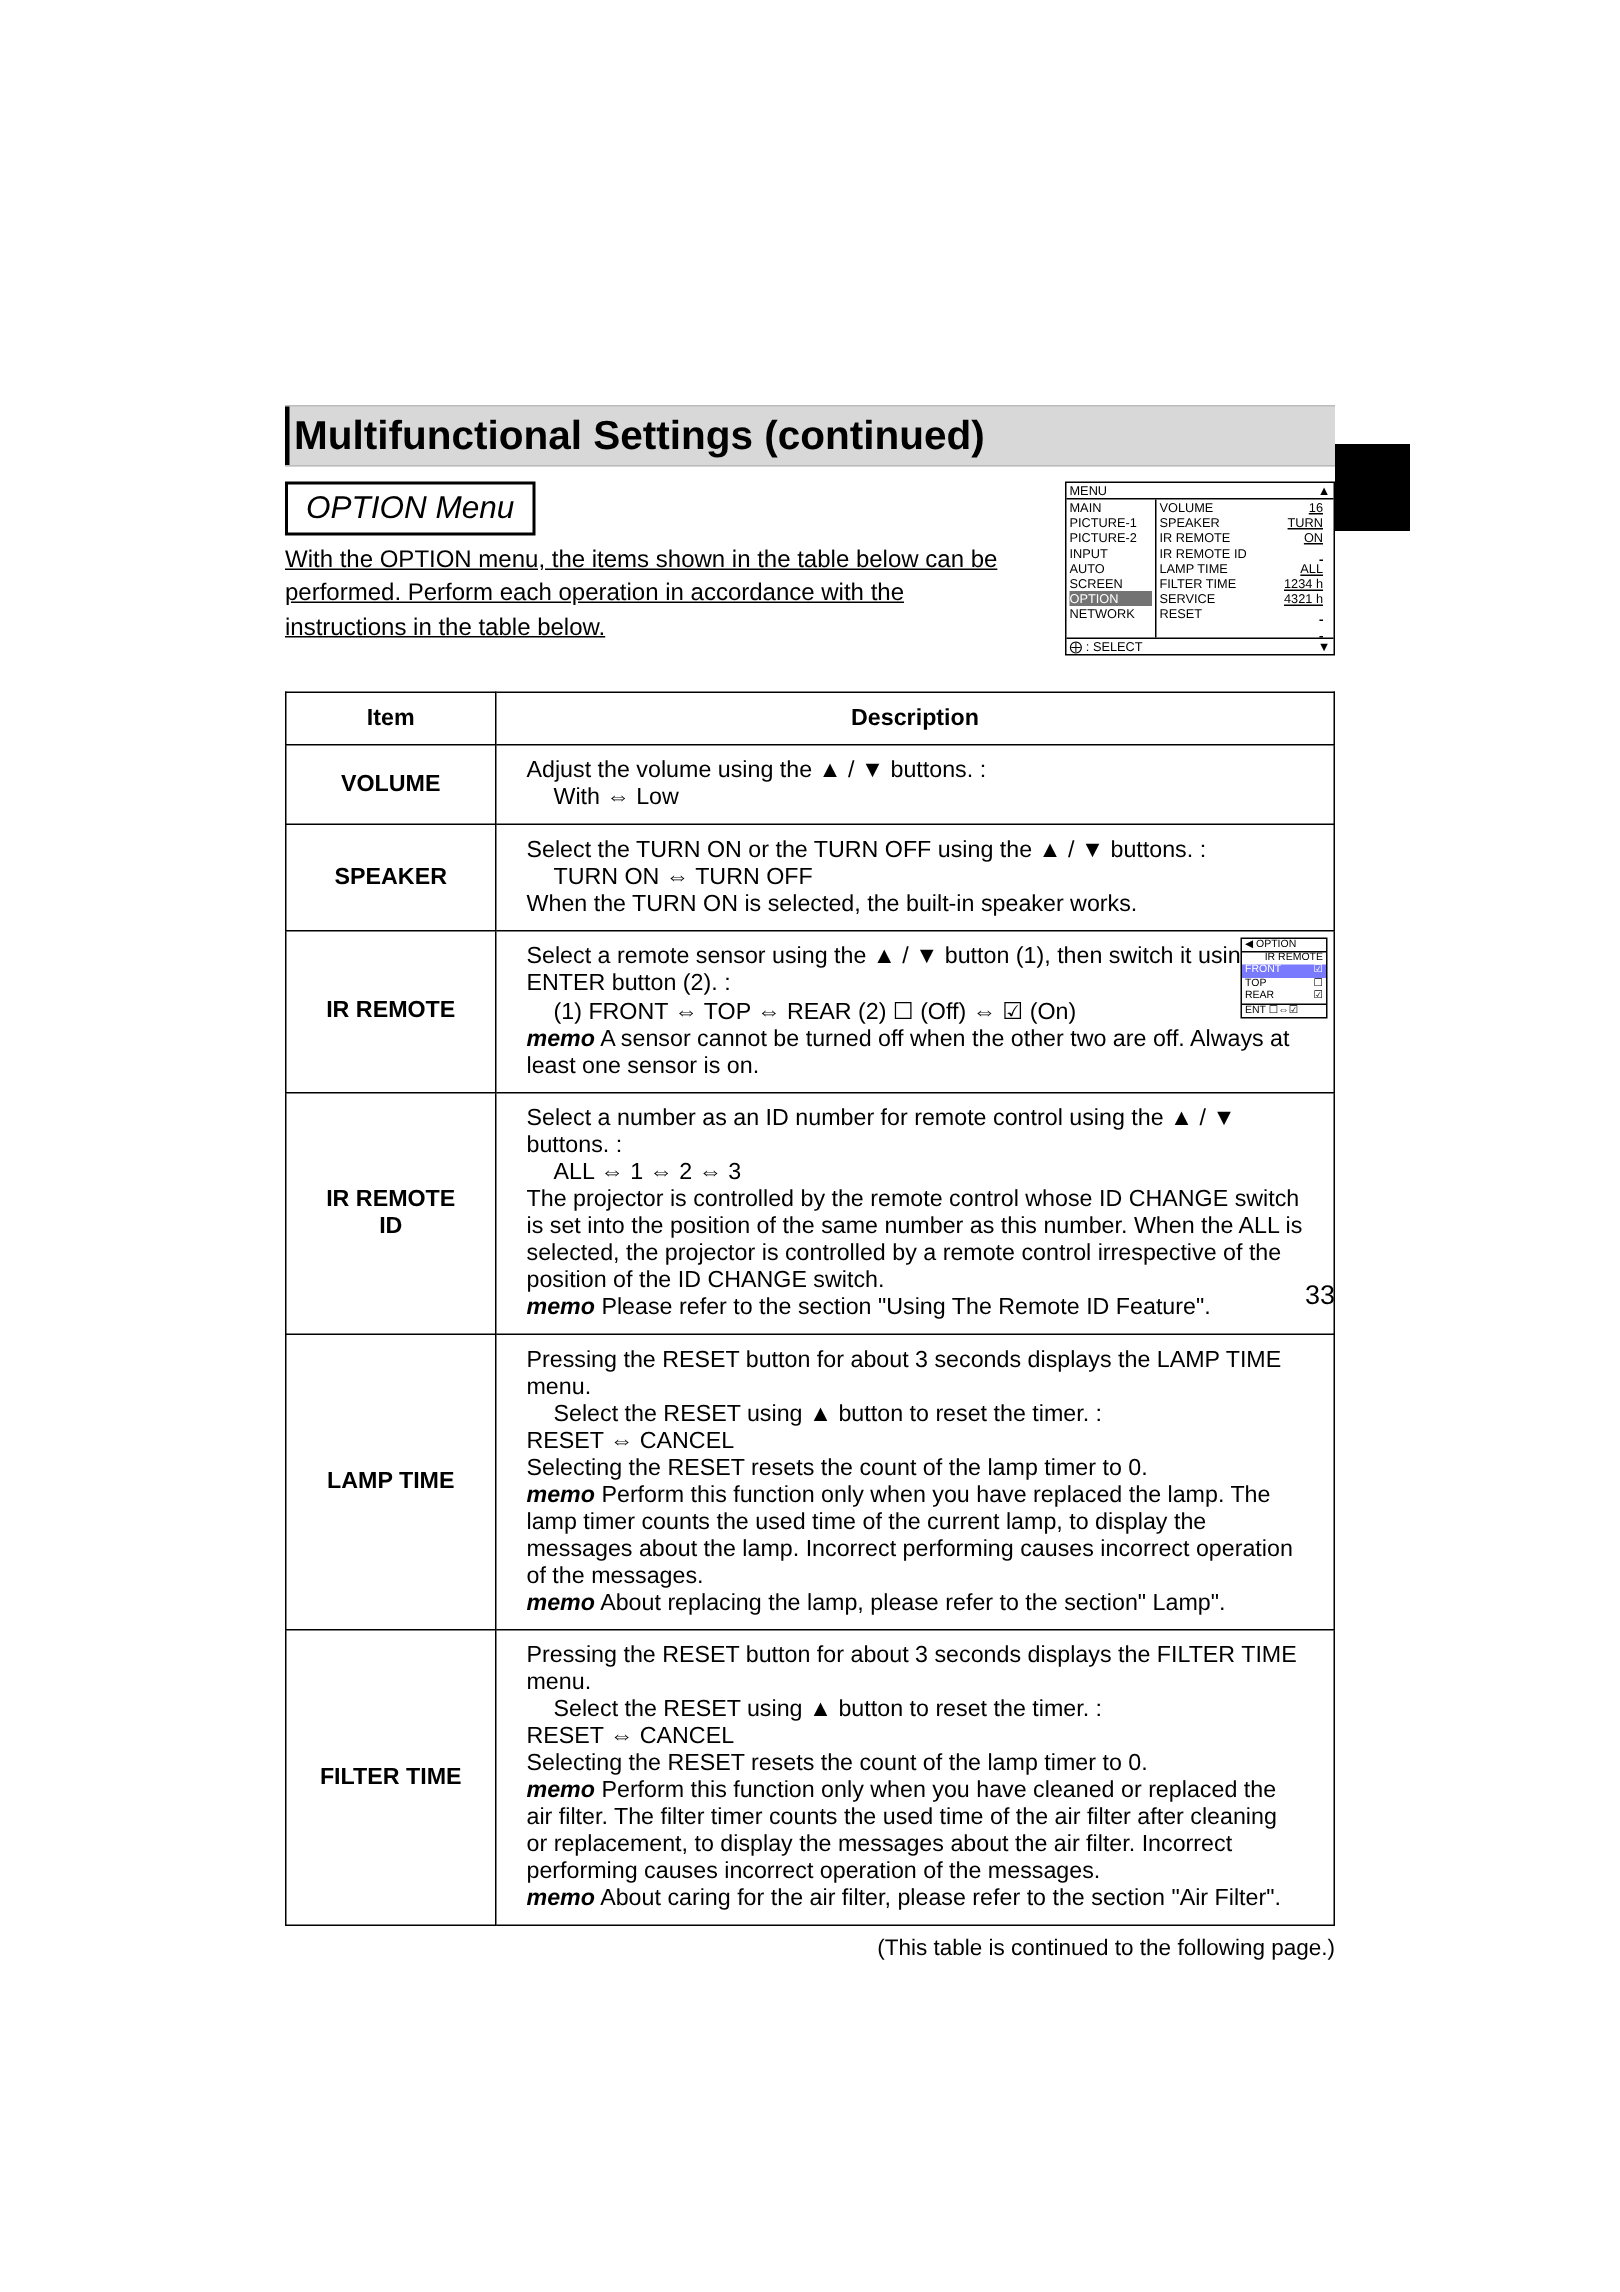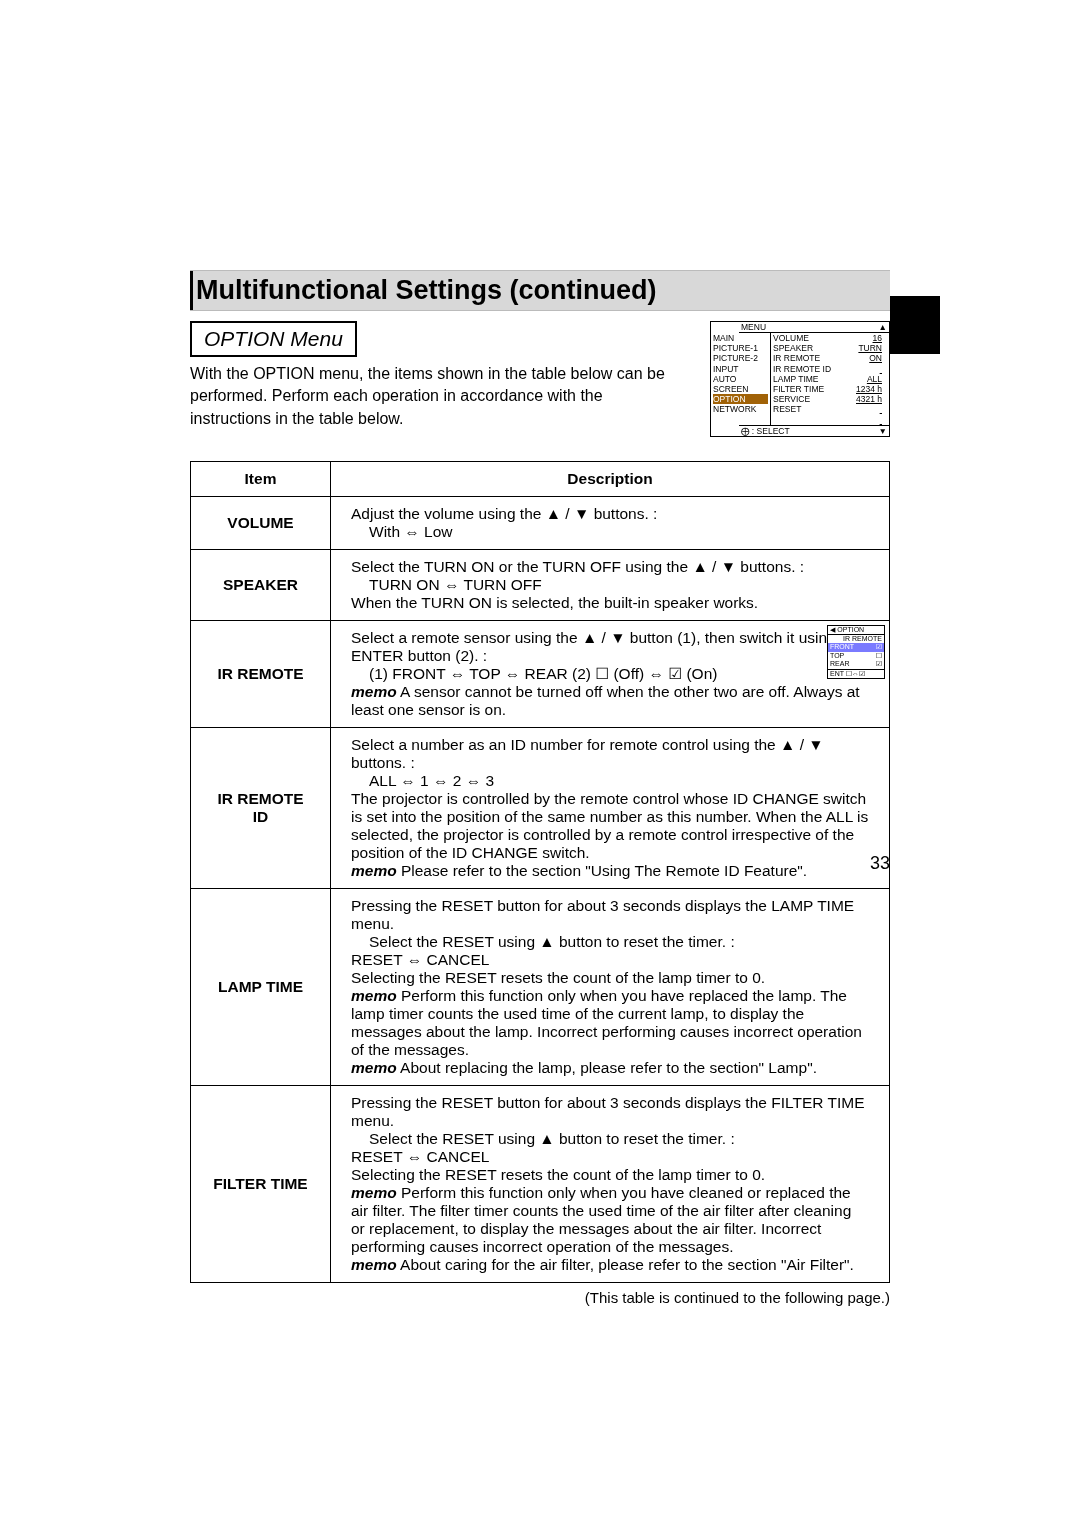--- a/index.html
+++ b/index.html
@@ -46,44 +46,44 @@
     font-style: italic;
     border: 2px solid #000;
     padding: 4px 12px;
     display: inline-block;
   }
   .intro {
     font-size: 16px;
     line-height: 1.4;
     margin-top: 6px;
     max-width: 490px;
+    text-decoration: underline;
   }
   .osd-menu {
     border: 1px solid #000;
     width: 180px;
     font-size: 8.5px;
     margin-left: auto;
   }
   .osd-menu .head, .osd-menu .foot {
     display: flex;
     justify-content: space-between;
     padding: 0 2px;
     border-bottom: 1px solid #000;
-    margin-left: 28px;
   }
   .osd-menu .foot { border-top:1px solid #000; border-bottom:none;align-items:flex-end; }
   .osd-menu .body { display: flex; }
   .osd-menu .col-left {
     width: 60px;
     border-right: 1px solid #000;
     padding: 0 2px;
   }
   .osd-menu .col-mid { width: 75px; padding: 0 2px; }
   .osd-menu .col-right { width: 38px; padding: 0 2px; text-align: right; text-decoration: underline; }
-  .osd-menu .highlight { background: #a16207; color: #fff; }
+  .osd-menu .highlight { background: #737373; color: #fff; }
   .osd-menu .row-line { line-height: 1.2; }
   .black-tab {
     position: absolute;
     right: 140px;
     top: 296px;
     width: 50px;
     height: 58px;
     background: #000;
   }
   table.option-table {

